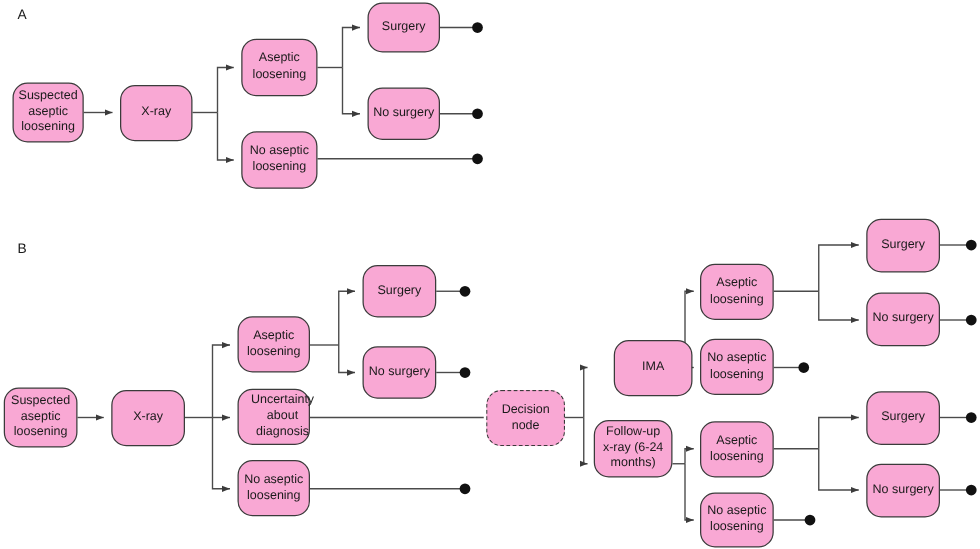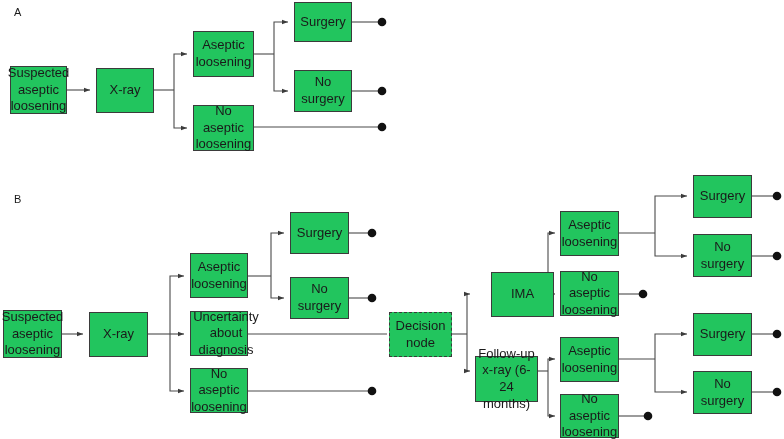--- a/index.html
+++ b/index.html
@@ -27,28 +27,28 @@
     font-family: "Liberation Sans", sans-serif;
     font-size: 11px;
     font-weight: 400;
     color: #1a1a1a;
     letter-spacing: 0.2px;
   }
   .node {
     position: absolute;
     box-sizing: border-box;
     border: 1.1px solid #3b3b3b;
-    border-radius: 0;
-    background: #22c55e;
+    border-radius: 12px;
+    background: #f9a8d4;
     display: flex;
     align-items: center;
     justify-content: center;
     text-align: center;
     font-family: "Liberation Sans", sans-serif;
-    font-size: 13px;
+    font-size: 10px;
     line-height: 1.28;
     color: #1a1a1a;
     padding: 1px 2px;
     white-space: pre-line;
   }
   .node.dashed {
     border-style: dashed;
     border-width: 1.3px;
   }
 </style>
@@ -149,21 +149,21 @@
       <div class="node" style="left: 190px; top: 311px; width: 58px; height: 45px; padding-left: 16px;">Uncertainty
 about
 diagnosis</div>
       <div class="node" style="left: 190px; top: 368px; width: 58px; height: 45px;">No aseptic
 loosening</div>
       <div class="node" style="left: 290px; top: 212px; width: 59px; height: 42px;">Surgery</div>
       <div class="node" style="left: 290px; top: 277px; width: 59px; height: 42px;">No surgery</div>
       <div class="node dashed" style="left: 389px; top: 312px; width: 63px; height: 45px;">Decision
 node</div>
       <div class="node" style="left: 491px; top: 272px; width: 63px; height: 45px;">IMA</div>
-      <div class="node" style="left: 475px; top: 356px; width: 63px; height: 46px;">Follow-up
+      <div class="node" style="left: 475px; top: 336px; width: 63px; height: 46px;">Follow-up
 x-ray (6-24
 months)</div>
       <div class="node" style="left: 560px; top: 211px; width: 59px; height: 45px;">Aseptic
 loosening</div>
       <div class="node" style="left: 560px; top: 271px; width: 59px; height: 45px;">No aseptic
 loosening</div>
       <div class="node" style="left: 560px; top: 337px; width: 59px; height: 45px;">Aseptic
 loosening</div>
       <div class="node" style="left: 560px; top: 394px; width: 59px; height: 44px;">No aseptic
 loosening</div>

